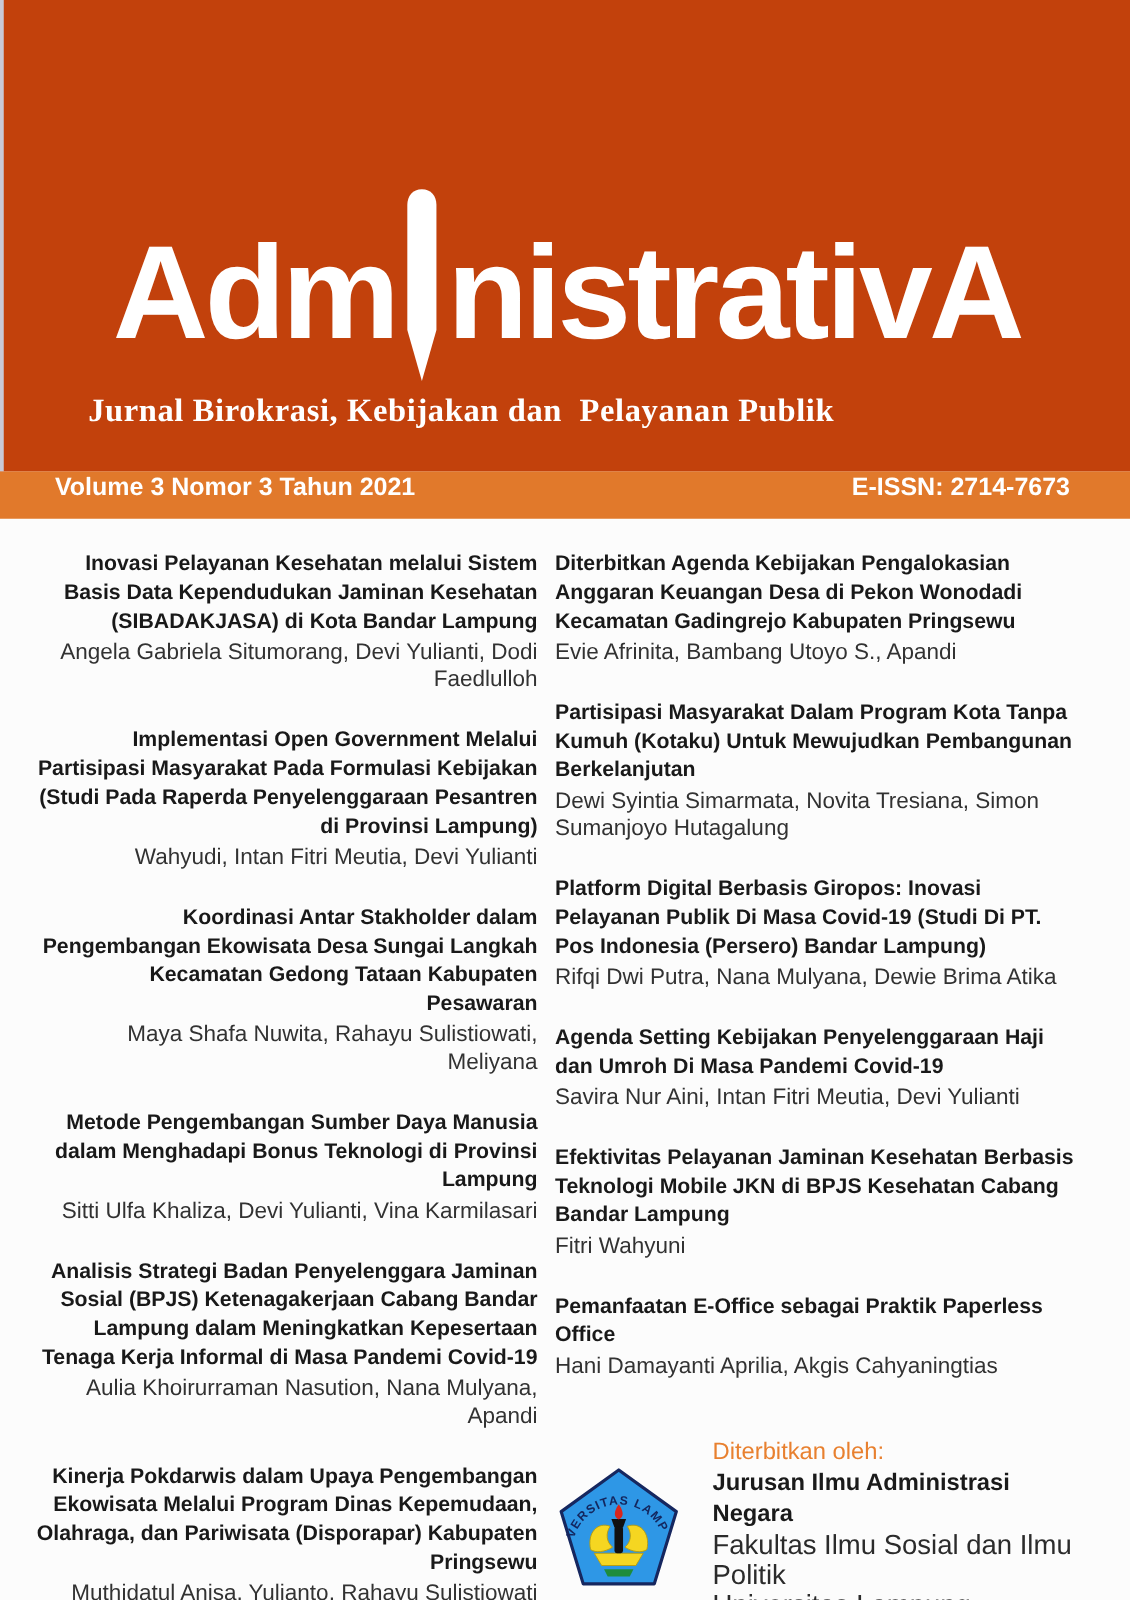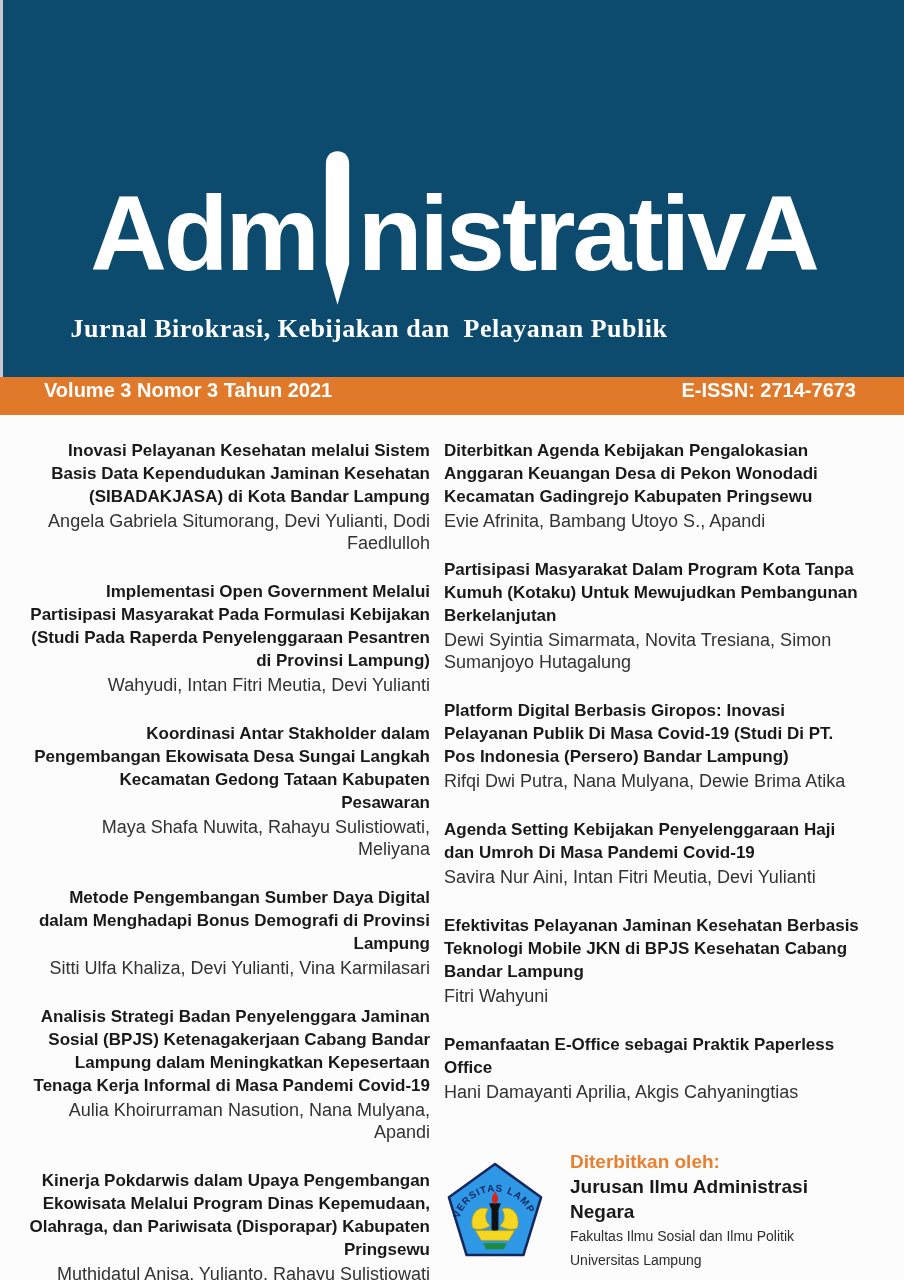--- a/index.html
+++ b/index.html
@@ -8,21 +8,21 @@
     position:relative;
     width:904px; height:1280px;
     margin:0 auto;
     background:#fcfcfc;
     font-family:"Liberation Sans", sans-serif;
     overflow:hidden;
   }
   
   .masthead {
     height:377px;
-    background:#0c4a6e;
+    background:#c2410c;
     border-left:3px solid #c9c9d6;
     position:relative;
   }
   .masthead-inner {
     width:766px;
     margin:0 auto;
     padding-top:148px;
     text-align:center;
   }
   .logo-line {
@@ -86,33 +86,33 @@
   
   .publisher {
     margin-top:46px;
     display:flex;
     align-items:center;
     gap:24px;
   }
   .seal { width:102px; height:98px; flex:0 0 auto; }
   .publisher-label {
     color:#e8802f;
-    font-weight:bold;
+    font-weight:normal;
     font-size:19px;
     line-height:25px;
   }
   .publisher-dept {
     color:#1a1a1a;
     font-weight:bold;
     font-size:19px;
     line-height:25px;
   }
   .publisher-line {
     color:#2b2b2b;
-    font-size:14px;
+    font-size:22px;
     line-height:24px;
   }
 </style>
 </head>
 <body>
 
 <div class="page">
 
   <header class="masthead">
     <div class="masthead-inner">
@@ -139,21 +139,21 @@
       </article>
       <article class="article">
         <div class="article-title">Implementasi Open Government Melalui Partisipasi Masyarakat Pada Formulasi Kebijakan (Studi Pada Raperda Penyelenggaraan Pesantren di Provinsi Lampung)</div>
         <div class="article-authors">Wahyudi, Intan Fitri Meutia, Devi Yulianti</div>
       </article>
       <article class="article">
         <div class="article-title">Koordinasi Antar Stakholder dalam Pengembangan Ekowisata Desa Sungai Langkah Kecamatan Gedong Tataan Kabupaten Pesawaran</div>
         <div class="article-authors">Maya Shafa Nuwita, Rahayu Sulistiowati, Meliyana</div>
       </article>
       <article class="article">
-        <div class="article-title">Metode Pengembangan Sumber Daya Digital dalam Menghadapi Bonus Demografi di Provinsi Lampung</div>
+        <div class="article-title">Metode Pengembangan Sumber Daya Manusia dalam Menghadapi Bonus Teknologi di Provinsi Lampung</div>
         <div class="article-authors">Sitti Ulfa Khaliza, Devi Yulianti, Vina Karmilasari</div>
       </article>
       <article class="article">
         <div class="article-title">Analisis Strategi Badan Penyelenggara Jaminan Sosial (BPJS) Ketenagakerjaan Cabang Bandar Lampung dalam Meningkatkan Kepesertaan Tenaga Kerja Informal di Masa Pandemi Covid-19</div>
         <div class="article-authors">Aulia Khoirurraman Nasution, Nana Mulyana, Apandi</div>
       </article>
       <article class="article">
         <div class="article-title">Kinerja Pokdarwis dalam Upaya Pengembangan Ekowisata Melalui Program Dinas Kepemudaan, Olahraga, dan Pariwisata (Disporapar) Kabupaten Pringsewu</div>
         <div class="article-authors">Muthidatul Anisa, Yulianto, Rahayu Sulistiowati</div>
       </article>

